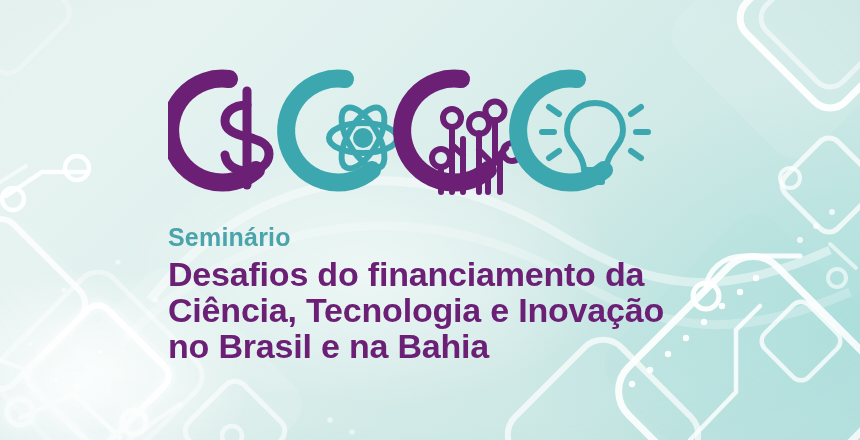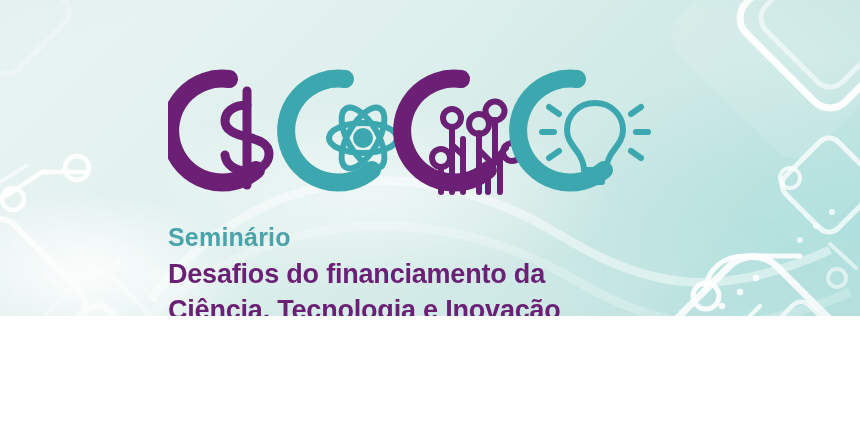--- a/index.html
+++ b/index.html
@@ -4,21 +4,21 @@
 <title>Seminário — Desafios do financiamento da Ciência, Tecnologia e Inovação no Brasil e na Bahia</title>
 <style>
   html, body {
     margin: 0;
     padding: 0;
     background: #ffffff;
   }
   #banner {
     position: relative;
     width: 860px;
-    height: 316px;
+    height: 440px;
     overflow: hidden;
     font-family: "Liberation Sans", "DejaVu Sans", sans-serif;
     background: #E6F2F1;
     user-select: none;
   }
 
   
   .bg-layer {
     position: absolute;
     inset: 0;
@@ -75,21 +75,21 @@
   #eyebrow {
     margin: 0;
     font-size: 25px;
     line-height: 30px;
     font-weight: 700;
     letter-spacing: 0.2px;
     color: #4BA3AB;
   }
   #headline {
     margin: 4px 0 17px 0;
-    font-size: 27px;
+    font-size: 34px;
     line-height: 36px;
     font-weight: 700;
     letter-spacing: -0.2px;
     color: #6B2076;
     white-space: pre-line;
   }
 </style>
 </head>
 <body>
 

